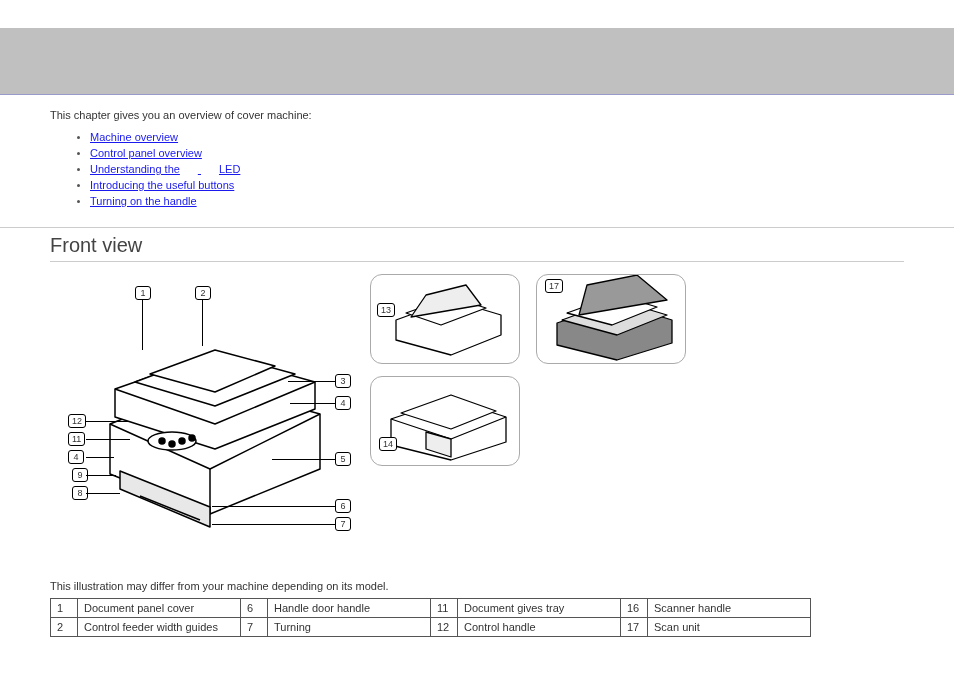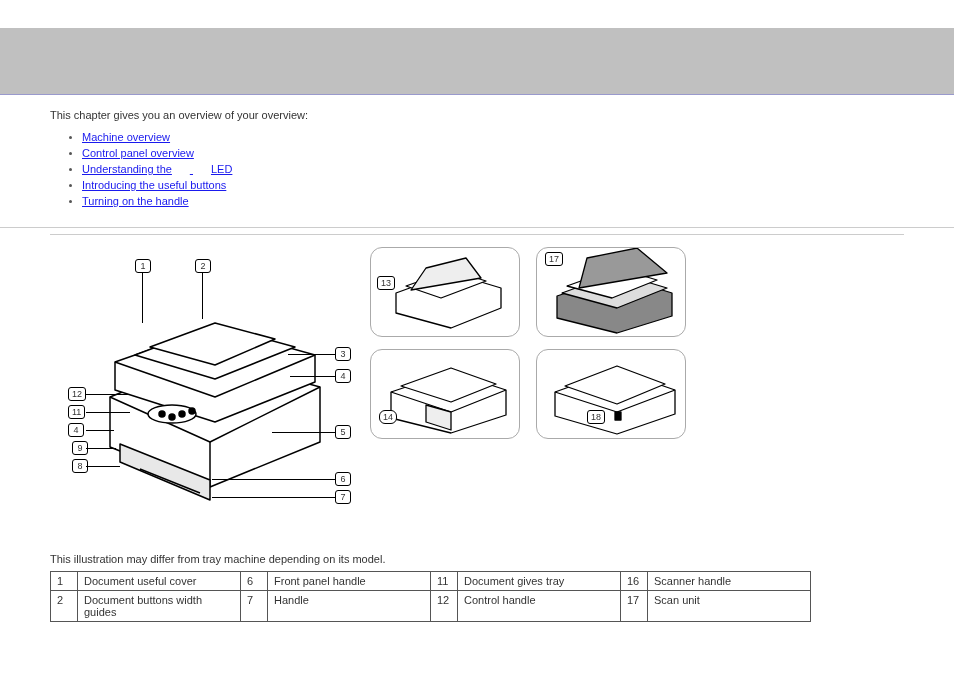--- a/index.html
+++ b/index.html
@@ -22,21 +22,21 @@
   }
   .intro {
     margin: 0 0 10px 0;
   }
   ul.toc {
     list-style: disc;
     margin: 0 0 20px 0;
     padding-left: 28px;
   }
   ul.toc li {
-    margin: 4px 4px;
+    margin: 4px 12px;
     color: #555;
     font-size: 10px;
   }
   ul.toc li a {
     color: #1a1aee;
     text-decoration: underline;
     font-size: 11px;
   }
   ul.toc li .gap {
     color: #1a1aee;
@@ -127,34 +127,35 @@
   table.parts td.label {
     width: 150px;
   }
 </style>
 </head>
 <body>
 
 <div class="header-bar"></div>
 
 <div class="content">
-  <p class="intro">This chapter gives you an overview of your overview:</p>
+  <p class="intro">This chapter gives you an overview of cover machine:</p>
 
   <ul class="toc">
     <li><a href="#">Machine overview</a></li>
     <li><a href="#">Control panel overview</a></li>
     <li><a href="#"><span>Understanding the</span><span class="gap">&nbsp;</span><span>LED</span></a></li>
     <li><a href="#">Introducing the useful buttons</a></li>
     <li><a href="#">Turning on the handle</a></li>
   </ul>
 </div>
 
 <hr class="section-divider">
 
 <div class="section">
+  <h2 class="subheading">Front view</h2>
   <hr class="subheading-rule">
 
   <div class="figure-area">
 
     <div class="main-figure">
       <svg class="printer-svg" width="300" height="290" viewBox="0 0 300 290">
         <g stroke="#000" stroke-width="1.5" fill="#fff" stroke-linejoin="round">
           <polygon points="60,200 60,150 160,110 270,140 270,195 160,240"></polygon>
           <polyline points="60,150 160,195 270,140" fill="none"></polyline>
           <line x1="160" y1="195" x2="160" y2="240"></line>
@@ -226,59 +227,48 @@
 
       <div class="detail-box">
         <svg width="150" height="88" viewBox="0 0 150 88">
             <g stroke="#000" stroke-width="1.3" fill="#fff" stroke-linejoin="round">
           <polygon points="20,68 20,42 80,22 135,40 135,65 80,83"></polygon>
           <polyline points="20,42 80,62 135,40" fill="none"></polyline>
           <polygon points="30,36 80,18 125,34 80,52" fill="#fff"></polygon>
           <polygon points="55,55 55,72 80,80 80,62" fill="#eee"></polygon>
         </g>
           </svg>
-        <div class="callout-box" style="top:60px; left:8px;border-radius:6px;">14</div>
+        <div class="callout-box" style="top:60px; left:8px;">14</div>
       </div>
 
-      <div class="detail-box">
-        <svg width="150" height="88" viewBox="0 0 150 88">
-            <g stroke="#000" stroke-width="1.3" fill="#fff" stroke-linejoin="round">
-          <polygon points="18,66 18,42 80,20 138,40 138,64 80,84"></polygon>
-          <polyline points="18,42 80,62 138,40" fill="none"></polyline>
-          <polygon points="28,36 80,16 128,34 80,54" fill="#fff"></polygon>
-          <rect x="78" y="62" width="6" height="8" fill="#000"></rect>
-        </g>
-          </svg>
-        <div class="callout-box" style="top:60px; left:50px;">18</div>
-      </div>
 
 
       <div></div>
     </div>
   </div>
 </div>
 
-<p class="note">This illustration may differ from tray machine depending on its model.</p>
+<p class="note">This illustration may differ from your machine depending on its model.</p>
 
 <table class="parts">
   <tbody>
       <tr>
     <td class="num">1</td>
-    <td class="label">Document useful cover</td>
+    <td class="label">Document panel cover</td>
     <td class="num">6</td>
-    <td class="label">Front panel handle</td>
+    <td class="label">Handle door handle</td>
     <td class="num">11</td>
     <td class="label">Document gives tray</td>
     <td class="num">16</td>
     <td class="label">Scanner handle</td>
   </tr>
   <tr>
     <td class="num">2</td>
-    <td class="label">Document buttons width guides</td>
+    <td class="label">Control feeder width guides</td>
     <td class="num">7</td>
-    <td class="label">Handle</td>
+    <td class="label">Turning</td>
     <td class="num">12</td>
     <td class="label">Control handle</td>
     <td class="num">17</td>
     <td class="label">Scan unit</td>
   </tr>
 </tbody>
   </table>
 
 </body></html>

